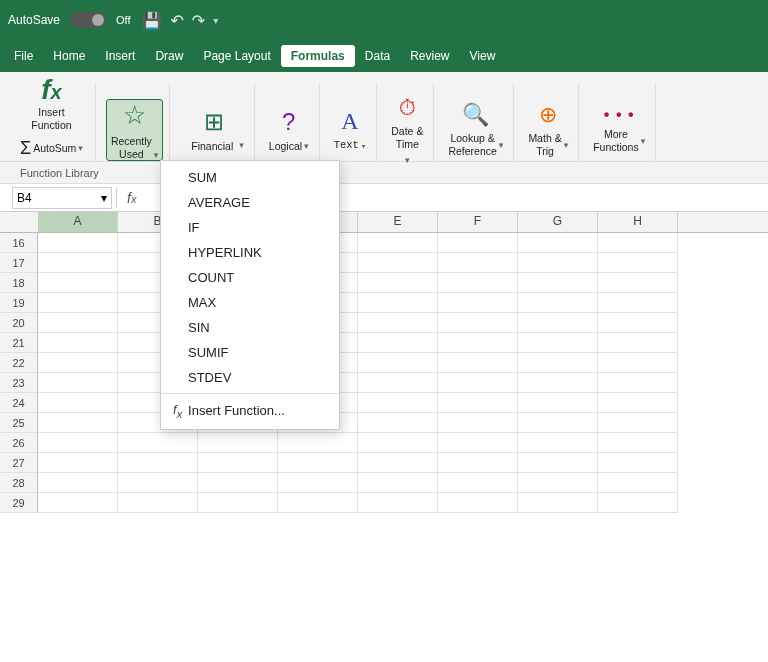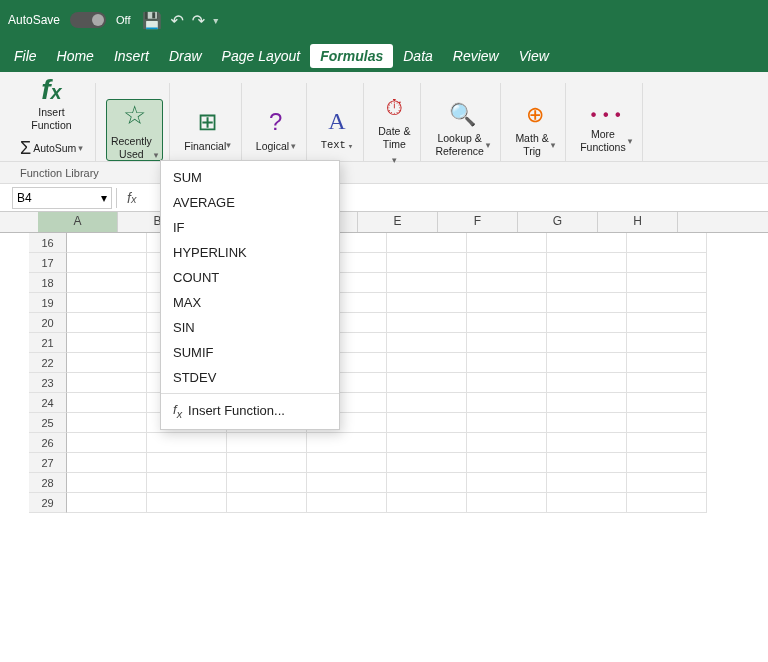--- a/index.html
+++ b/index.html
@@ -38,24 +38,23 @@
     .menu-bar {
       background: #217346;
       height: 32px;
       display: flex;
       align-items: center;
       padding: 0 4px;
     }
     .menu-item {
       color: white;
       padding: 4px 10px;
-      font-size: 14px;
+      font-size: 12px;
       cursor: pointer;
       border-radius: 3px;
-      font-style: italic;
     }
     .menu-item.active {
       background: white;
       color: #217346;
       font-weight: 600;
     }
 
     
     .ribbon {
       background: #f3f3f3;
@@ -135,21 +134,21 @@
     .col-header {
       width: 80px;
       text-align: center;
       font-size: 12px;
       color: #444;
       border-right: 1px solid #d0d0d0;
       padding: 2px 0;
       height: 20px;
     }
     .col-header.selected { background: #bbd3bb; }
-    .rows-container { display: flex; flex-direction: column; margin-left: 29px; }
+    .rows-container { display: flex; flex-direction: column; }
     .row { display: flex; height: 20px; }
     .row-num {
       width: 38px;
       min-width: 38px;
       text-align: center;
       font-size: 11px;
       color: #444;
       background: #f3f3f3;
       border-right: 1px solid #bbb;
       border-bottom: 1px solid #e0e0e0;
@@ -172,21 +171,21 @@
       top: 88px;
       left: 160px;
       background: white;
       border: 1px solid #ccc;
       box-shadow: 2px 4px 12px rgba(0,0,0,0.18);
       z-index: 100;
       min-width: 180px;
       padding: 4px 0;
     }
     .dropdown-item {
-      padding: 5px 12px;
+      padding: 5px 27px;
       font-size: 13px;
       cursor: pointer;
       color: #222;
       display: flex;
       align-items: center;
       gap: 8px;
     }
     .dropdown-divider { height: 1px; background: #ddd; margin: 3px 0; }
     .insert-fn-item {
       padding: 5px 12px;
@@ -254,21 +253,21 @@
       <div style="display:flex; align-items:flex-end; gap:2px;">
         <span class="ribbon-label">Recently<br>Used</span>
         <span class="ribbon-chevron">▾</span>
       </div>
     </div>
   </div>
 
   <div class="ribbon-group">
     <div class="ribbon-btn" style="height:62px; justify-content:center; gap:4px;">
       <span style="font-size:24px; color:#217346;">⊞</span>
-      <div style="display:flex; align-items:flex-start; gap:0;">
+      <div style="display:flex; align-items:flex-start; gap:6px;margin-left:7px;">
         <span class="ribbon-label">Financial</span>
         <span class="ribbon-chevron">▾</span>
       </div>
     </div>
   </div>
 
   <div class="ribbon-group">
     <div class="ribbon-btn" style="height:62px; justify-content:center; gap:4px;">
       <span style="font-size:24px; color:#7b1fa2;">?</span>
       <div style="display:flex; align-items:center; gap:2px;">

